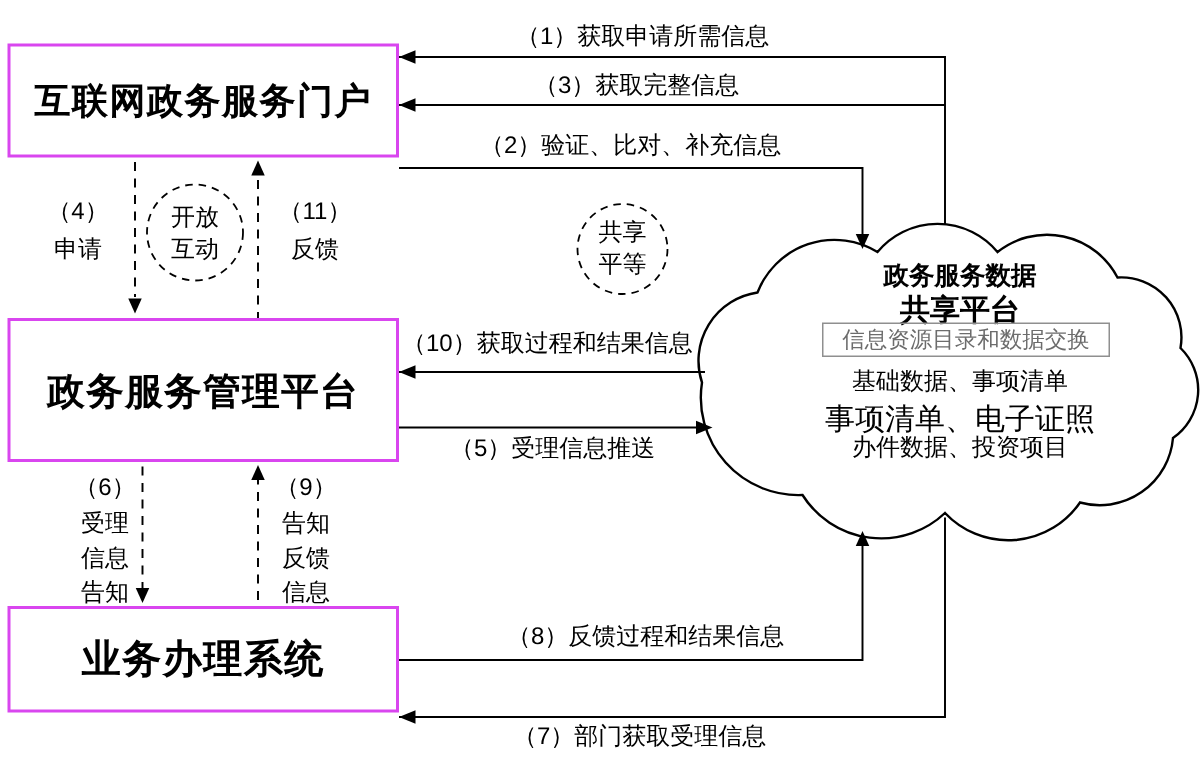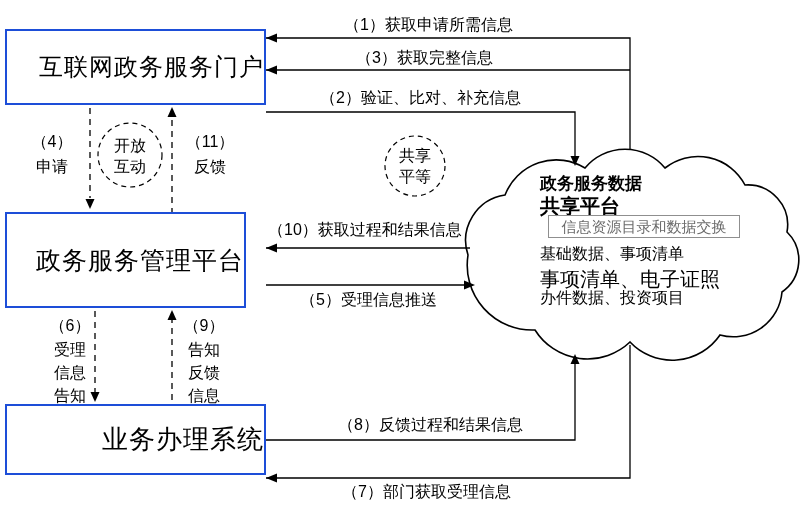--- a/index.html
+++ b/index.html
@@ -2,27 +2,27 @@
 <html><head>
 <meta charset="utf-8">
 <style>
   html,body{margin:0;padding:0;background:#fff;}
   #stage{
     position:relative;width:800px;height:511px;background:#fff;overflow:hidden;
     font-family:"Liberation Sans","DejaVu Sans",sans-serif;color:#000;
   }
   #wires{position:absolute;left:0;top:0;z-index:1;}
   .box{
-    position:absolute;box-sizing:border-box;border:2px solid #1d4ed8;background:#fff;
-    display:flex;align-items:center;justify-content:flex-end;z-index:2;
-    font-weight:normal;letter-spacing:1px;
+    position:absolute;box-sizing:border-box;border:2px solid #d946ef;background:#fff;
+    display:flex;align-items:center;justify-content:center;z-index:2;
+    font-weight:bold;letter-spacing:1px;
   }
   .lbl{position:absolute;z-index:3;font-size:16px;line-height:1.1;white-space:nowrap;}
   .ctr{text-align:center;}
-  .cloudtxt{position:absolute;z-index:3;text-align:left;white-space:nowrap;}
+  .cloudtxt{position:absolute;z-index:3;text-align:center;white-space:nowrap;}
   .exchange{
     position:absolute;z-index:3;box-sizing:border-box;border:1px solid #8f8f8f;color:#6c6c6c;
     font-size:15px;text-align:center;line-height:21px;white-space:nowrap;
   }
 </style>
 </head>
 <body>
 
 <div id="stage">
 
@@ -83,21 +83,21 @@
       <polygon points="172,310 167.5,320 176.5,320"></polygon>
     </g>
 
     <circle cx="130" cy="155" r="32" fill="#fff" stroke="#000" stroke-width="1.2" stroke-dasharray="5,4"></circle>
     <circle cx="415" cy="166" r="30" fill="none" stroke="#000" stroke-width="1.2" stroke-dasharray="5,4"></circle>
   </svg>
 
   <div class="box" style="left:5px;top:29px;width:261px;height:76px;font-size:24px">
     <span>互联网政务服务门户</span>
   </div>
-  <div class="box" style="left:5px;top:212px;width:241px;height:96px;font-size:25px">
+  <div class="box" style="left:5px;top:212px;width:261px;height:96px;font-size:25px">
     <span>政务服务管理平台</span>
   </div>
   <div class="box" style="left:5px;top:404px;width:261px;height:71px;font-size:26px">
     <span>业务办理系统</span>
   </div>
 
   <div class="lbl" style="left:344px;top:16px">（1）获取申请所需信息</div>
   <div class="lbl" style="left:356px;top:49px">（3）获取完整信息</div>
   <div class="lbl" style="left:320px;top:89px">（2）验证、比对、补充信息</div>
   <div class="lbl" style="left:268px;top:221px">（10）获取过程和结果信息</div>

